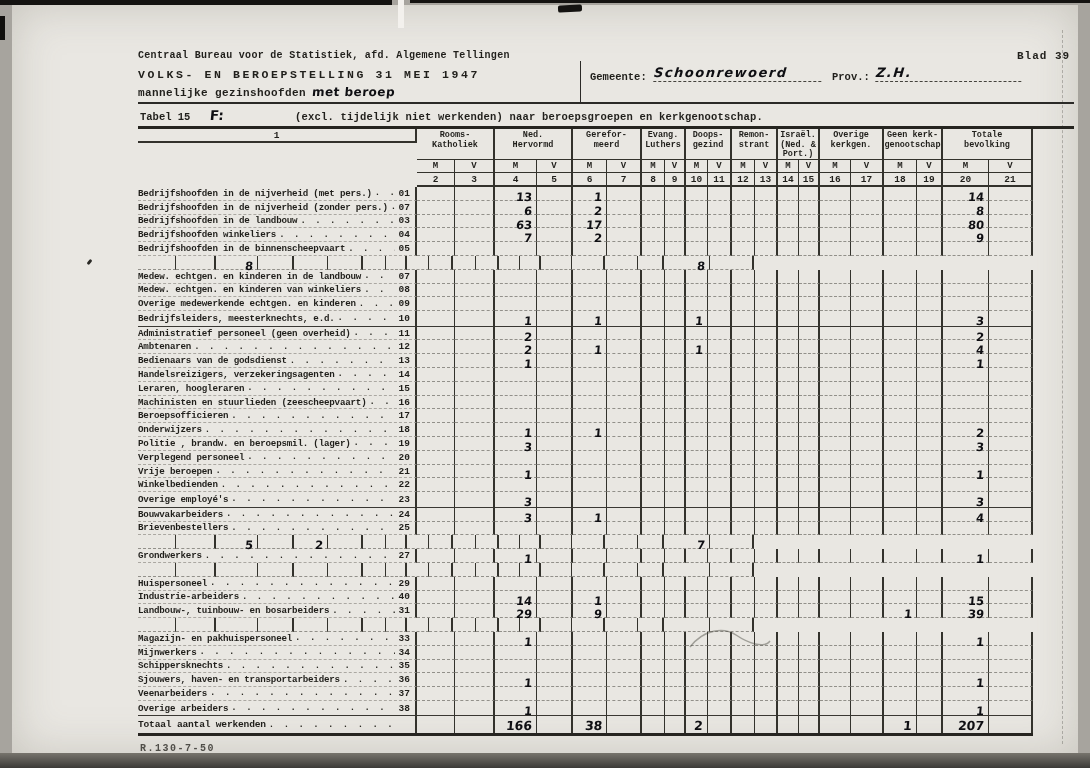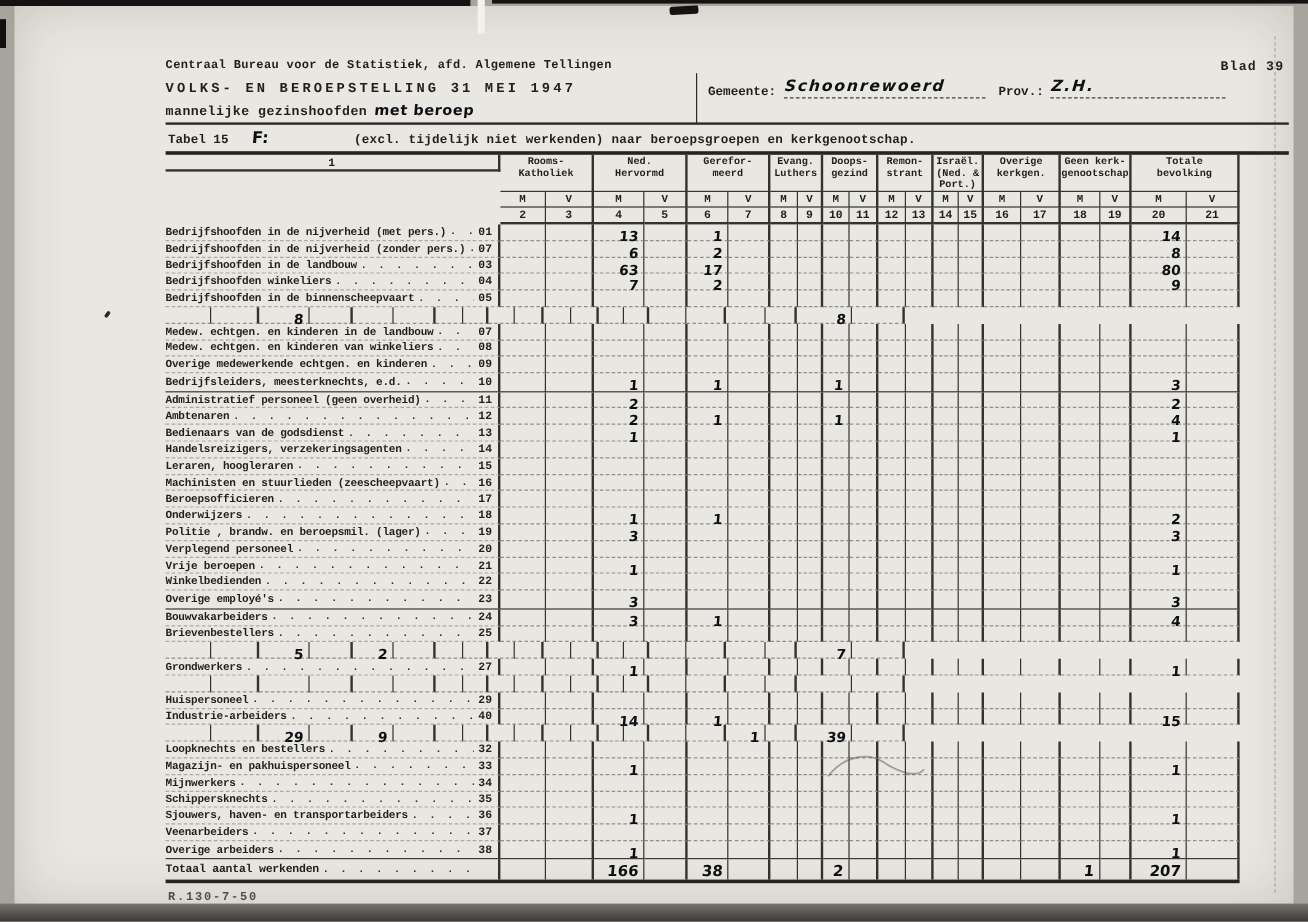--- a/index.html
+++ b/index.html
@@ -999,20 +999,25 @@
           <div class="dcell" style="width: 21px;"></div>
           <div class="dcell thick" style="width: 21px;"></div>
           <div class="dcell" style="width: 31px;"></div>
           <div class="dcell thick" style="width: 33px;"></div>
           <div class="dcell" style="width: 33px;"></div>
           <div class="dcell thick" style="width: 26px;"></div>
           <div class="dcell" style="width: 46px;"><div class="hw">15</div></div>
           <div class="dcell thick" style="width: 44px;"></div>
         </div>
         <div class="drow">
+          <div class="lcell">
+            <div class="lbl">Landbouw-, tuinbouw- en bosarbeiders</div>
+            <div class="leader"></div>
+            <div class="rnum">31</div>
+          </div>
           <div class="dcell" style="width: 38px;"></div>
           <div class="dcell thick" style="width: 40px;"></div>
           <div class="dcell" style="width: 42px;"><div class="hw">29</div></div>
           <div class="dcell thick" style="width: 36px;"></div>
           <div class="dcell" style="width: 34px;"><div class="hw">9</div></div>
           <div class="dcell thick" style="width: 35px;"></div>
           <div class="dcell" style="width: 23px;"></div>
           <div class="dcell thick" style="width: 21px;"></div>
           <div class="dcell" style="width: 22px;"></div>
           <div class="dcell thick" style="width: 24px;"></div>
@@ -1021,25 +1026,20 @@
           <div class="dcell" style="width: 21px;"></div>
           <div class="dcell thick" style="width: 21px;"></div>
           <div class="dcell" style="width: 31px;"></div>
           <div class="dcell thick" style="width: 33px;"></div>
           <div class="dcell" style="width: 33px;"><div class="hw">1</div></div>
           <div class="dcell thick" style="width: 26px;"></div>
           <div class="dcell" style="width: 46px;"><div class="hw">39</div></div>
           <div class="dcell thick" style="width: 44px;"></div>
         </div>
         <div class="drow">
-          <div class="lcell">
-            <div class="lbl">Loopknechts en bestellers</div>
-            <div class="leader"></div>
-            <div class="rnum">32</div>
-          </div>
           <div class="dcell" style="width: 38px;"></div>
           <div class="dcell thick" style="width: 40px;"></div>
           <div class="dcell" style="width: 42px;"></div>
           <div class="dcell thick" style="width: 36px;"></div>
           <div class="dcell" style="width: 34px;"></div>
           <div class="dcell thick" style="width: 35px;"></div>
           <div class="dcell" style="width: 23px;"></div>
           <div class="dcell thick" style="width: 21px;"></div>
           <div class="dcell" style="width: 22px;"></div>
           <div class="dcell thick" style="width: 24px;"></div>

